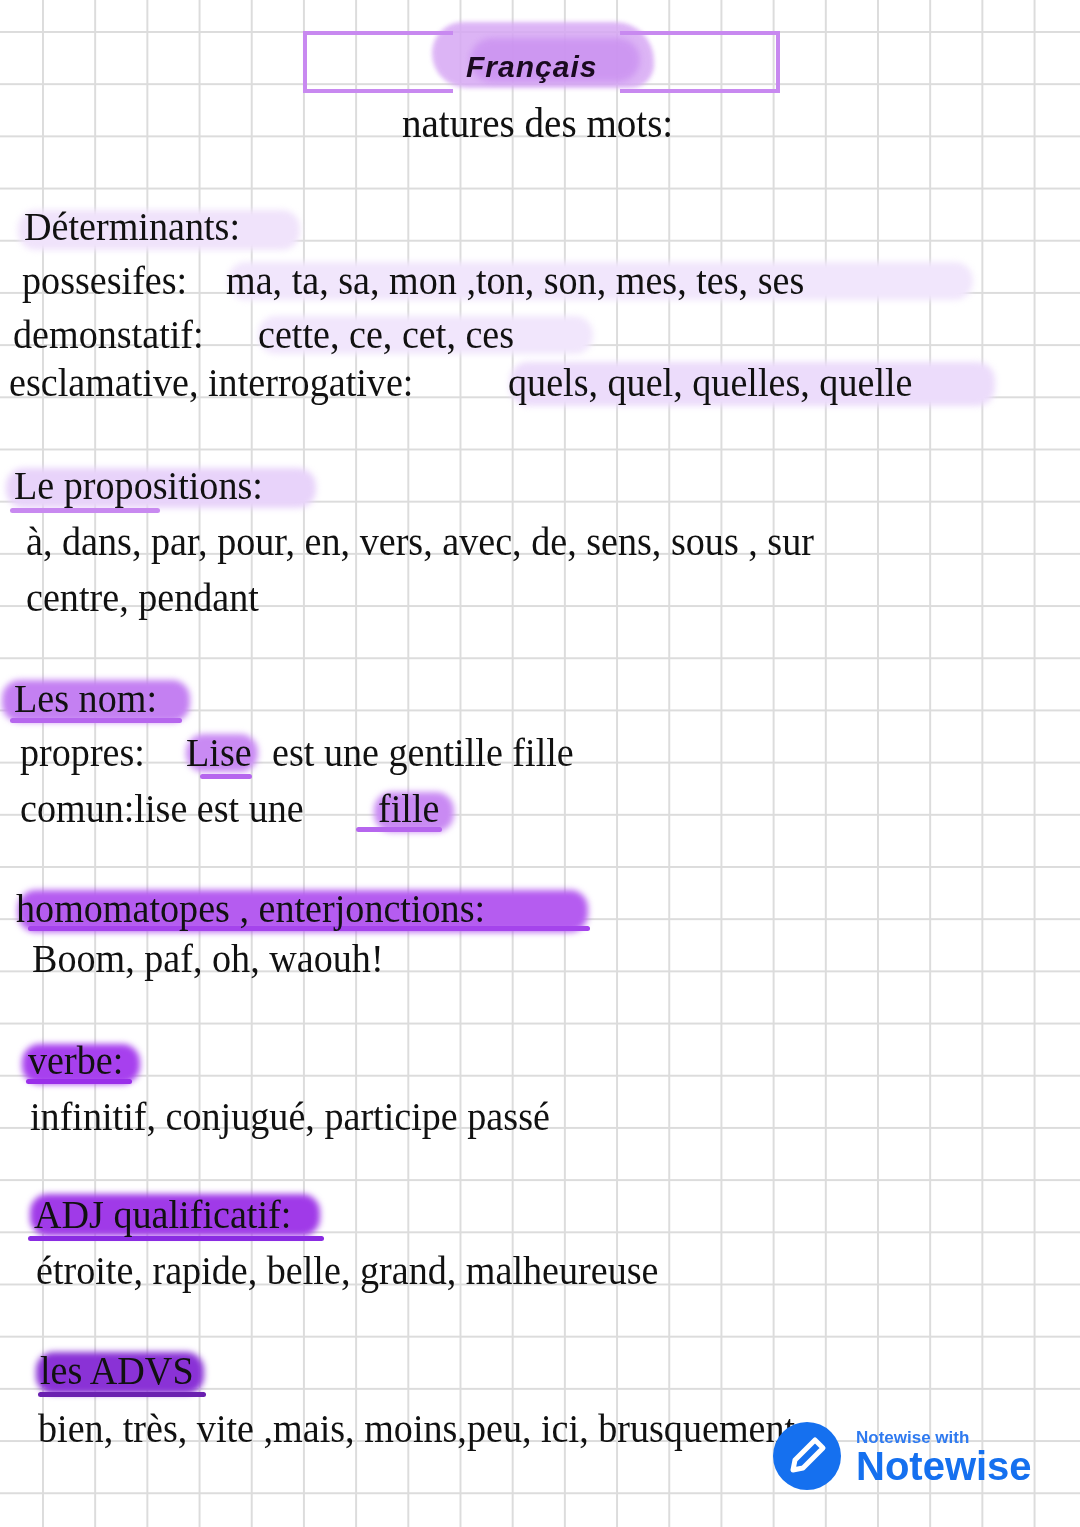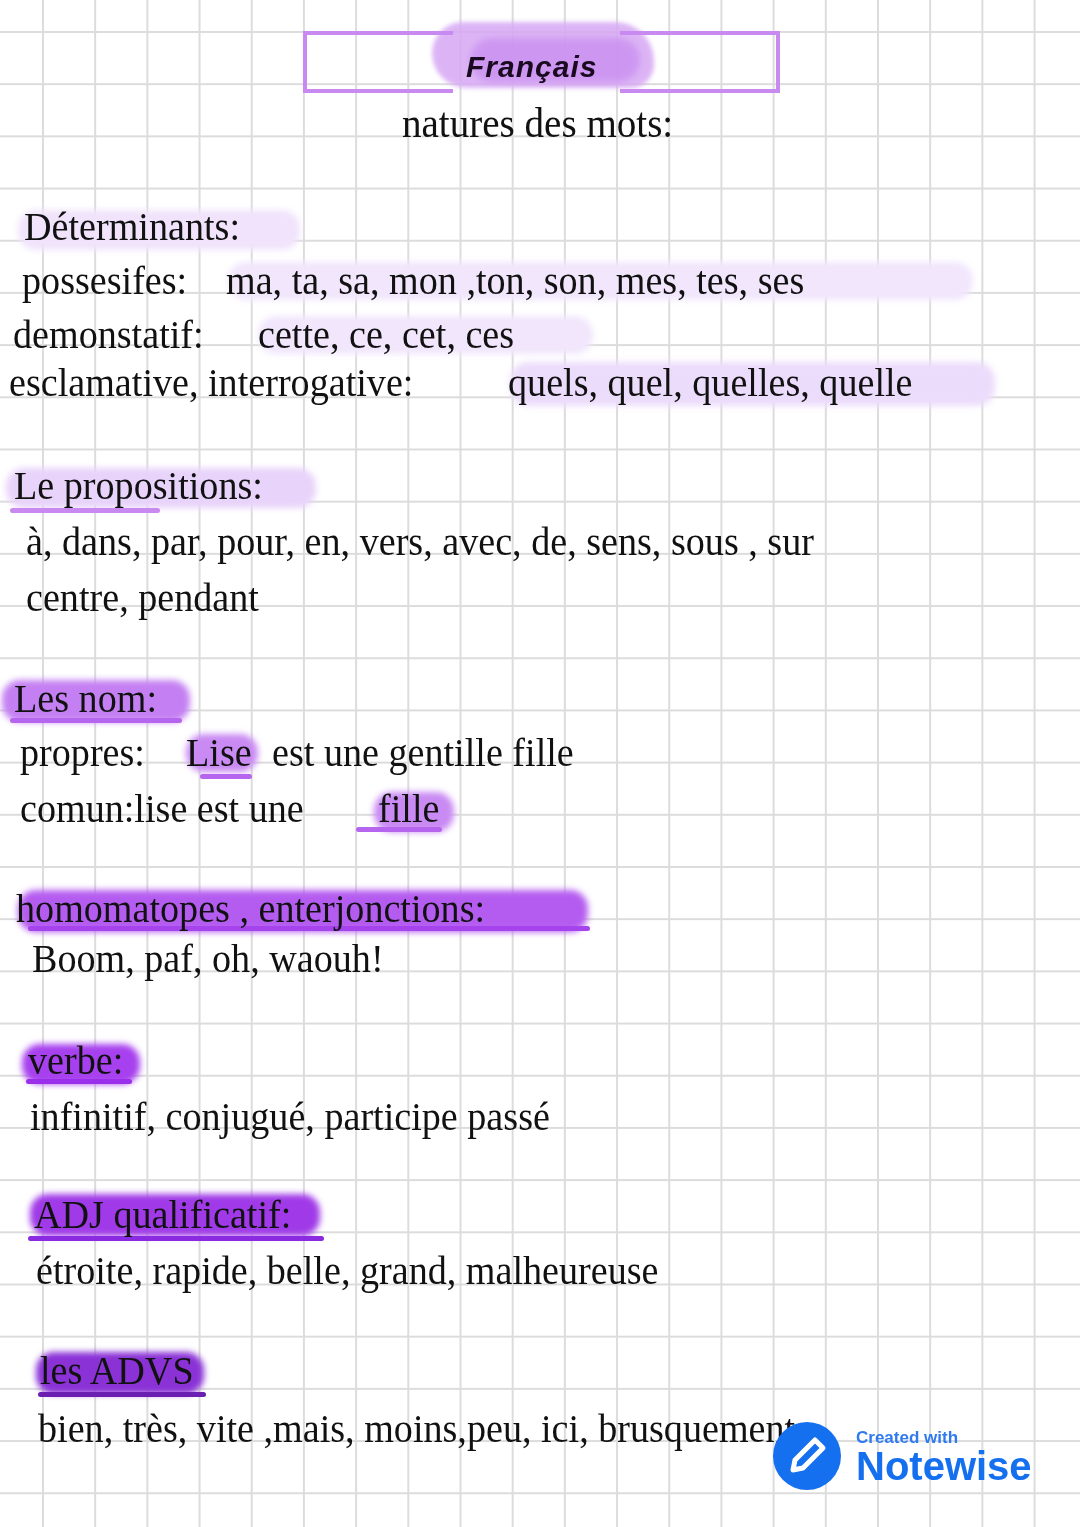--- a/index.html
+++ b/index.html
@@ -96,14 +96,14 @@
 <div class="hl" style="left:36px; top:1352px; width:168px; height:42px; background:#8a32d6;"></div>
 <div class="ul" style="left:38px; top:1392px; width:168px; background:#6a1fb0;"></div>
 <div class="abs txt" style="left:40px; top:1350px;">les ADVS</div>
 <div class="abs txt" style="left:38px; top:1408px;">bien, très, vite ,mais, moins,peu, ici, brusquement</div>
 
 <div class="nw-circle">
   <svg width="68" height="68" viewBox="0 0 68 68" style="position:absolute;left:0;top:0;">
     <path d="M20 48 L22 38 L42 18 L50 26 L30 46 Z" fill="none" stroke="#ffffff" stroke-width="5" stroke-linejoin="round"></path>
   </svg>
 </div>
-<div class="abs nw-created" style="left:856px; top:1428px;">Created with</div>
+<div class="abs nw-created" style="left:856px; top:1428px;">Notewise with</div>
 <div class="abs nw-brand" style="left:856px; top:1444px;">Notewise</div>
 
 </body></html>

